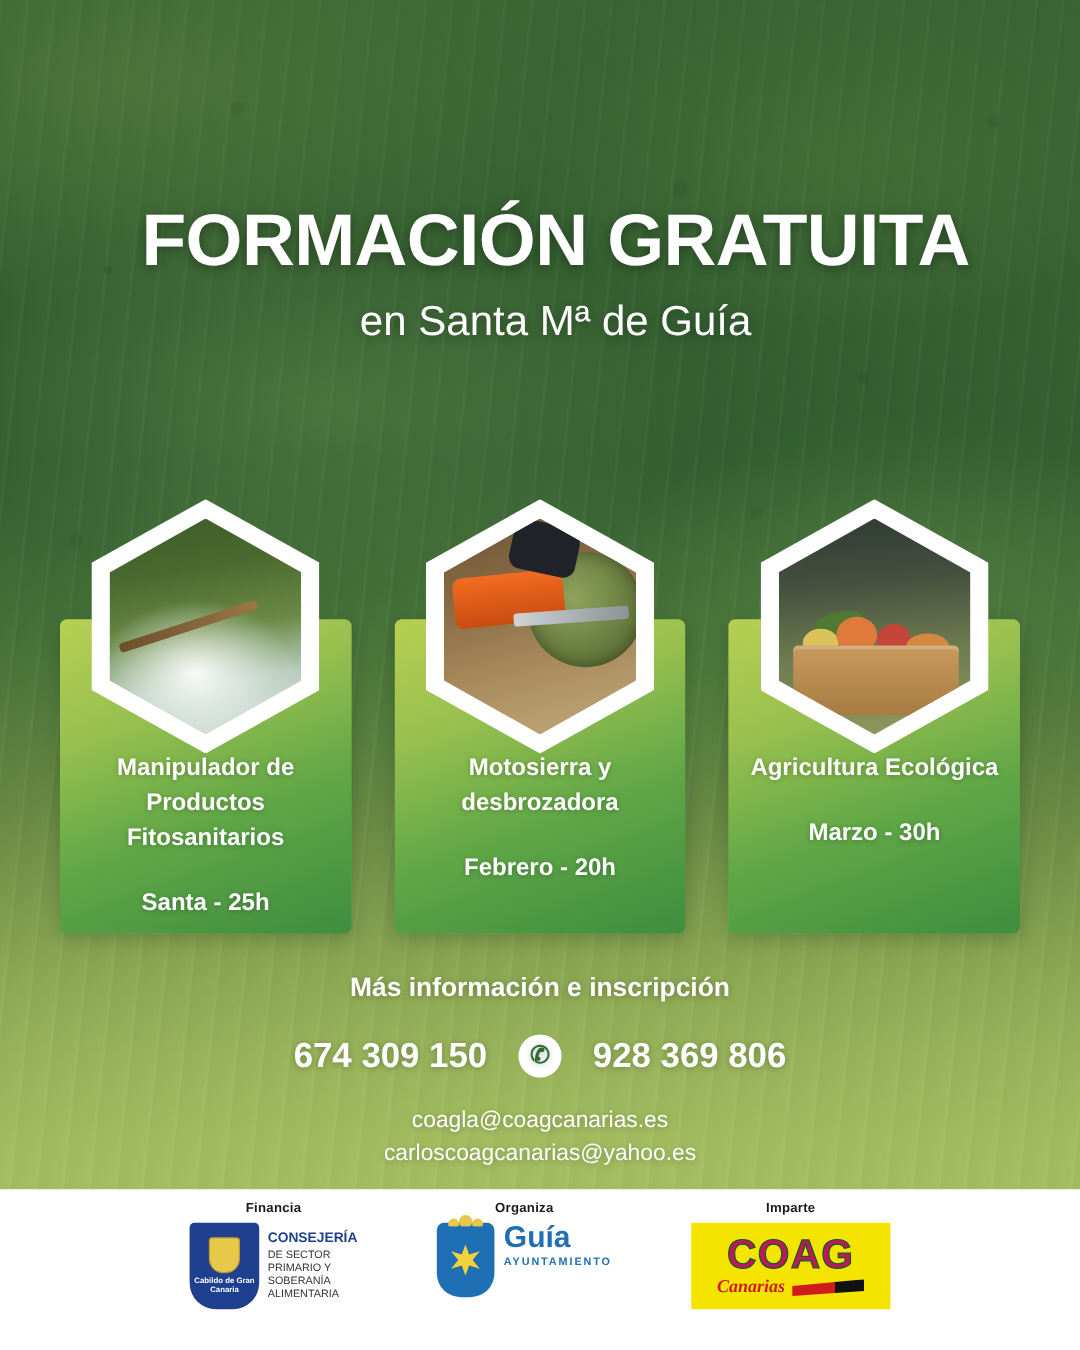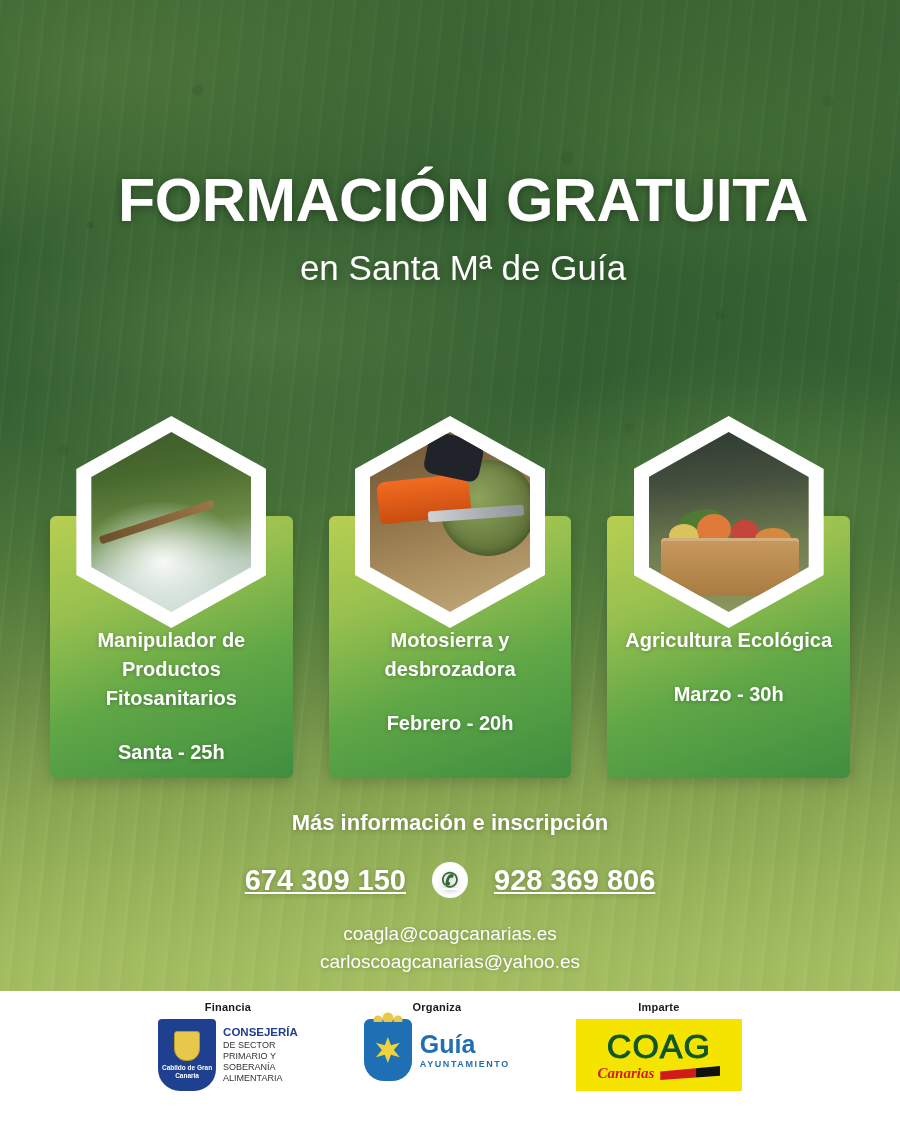--- a/index.html
+++ b/index.html
@@ -232,21 +232,20 @@
   }
   .phones {
     margin-top: 26px;
     display: flex;
     align-items: center;
     justify-content: center;
     gap: 26px;
     font-size: 29px;
     font-weight: 700;
     text-shadow: 0 1px 5px rgba(0,0,0,.25);
-    text-decoration: underline;
   }
   .phone-icon {
     width: 36px; height: 36px;
     border-radius: 50%;
     background: #ffffff;
     display: flex; align-items: center; justify-content: center;
     color: #2f6b32;
     font-size: 20px;
     line-height: 1;
   }
@@ -301,21 +300,21 @@
     text-align: left;
     color: #1f3f8f;
     font-size: 9px;
     line-height: 1.25;
     font-weight: 700;
   }
   .conseg .big { font-size: 11.5px; }
   .conseg .thin { font-weight: 400; color: #333; }
 
   
-  .logo-guia { display: flex; align-items: center; gap: 8px; }
+  .logo-guia { display: flex; align-items: flex-start; gap: 8px; }
   .guia-shield {
     width: 48px; height: 62px;
     background: #1f6fb5;
     border-radius: 6px 6px 20px 20px;
     display: flex; align-items: center; justify-content: center;
     position: relative;
   }
   .guia-shield::before {
     content: "";
     position: absolute; top: -7px; left: 50%; transform: translateX(-50%);
@@ -336,22 +335,22 @@
 
   
   .logo-coag {
     width: 166px; height: 72px;
     background: #f5e400;
     display: flex; flex-direction: column; align-items: center; justify-content: center;
     padding: 4px 0;
   }
   .coag-top {
     font-size: 34px;
-    font-weight: 400;
-    color: #14532d;
+    font-weight: 700;
+    color: #be185d;
     letter-spacing: 1px;
     line-height: 1;
     -webkit-text-stroke: 1px #0b5c23;
   }
   .coag-bottom {
     display: flex; align-items: center; gap: 6px; margin-top: 2px;
   }
   .coag-canarias {
     font-size: 15px; font-style: italic; color: #d01b1b; font-weight: 700;
     font-family: "Liberation Serif", serif;

